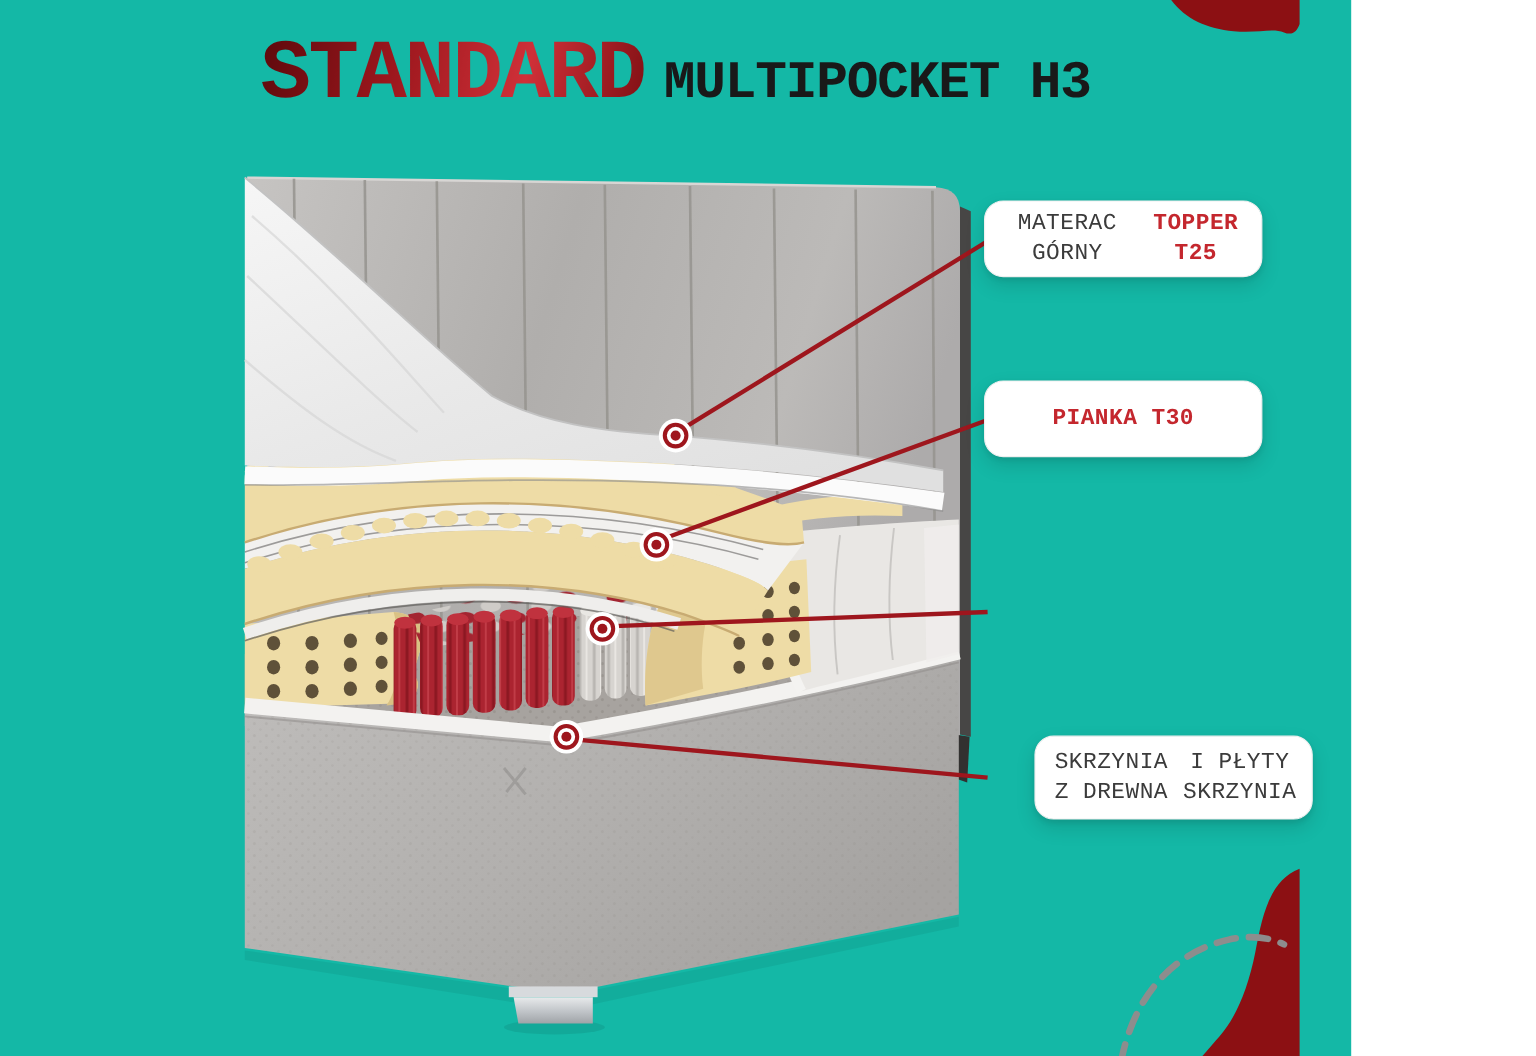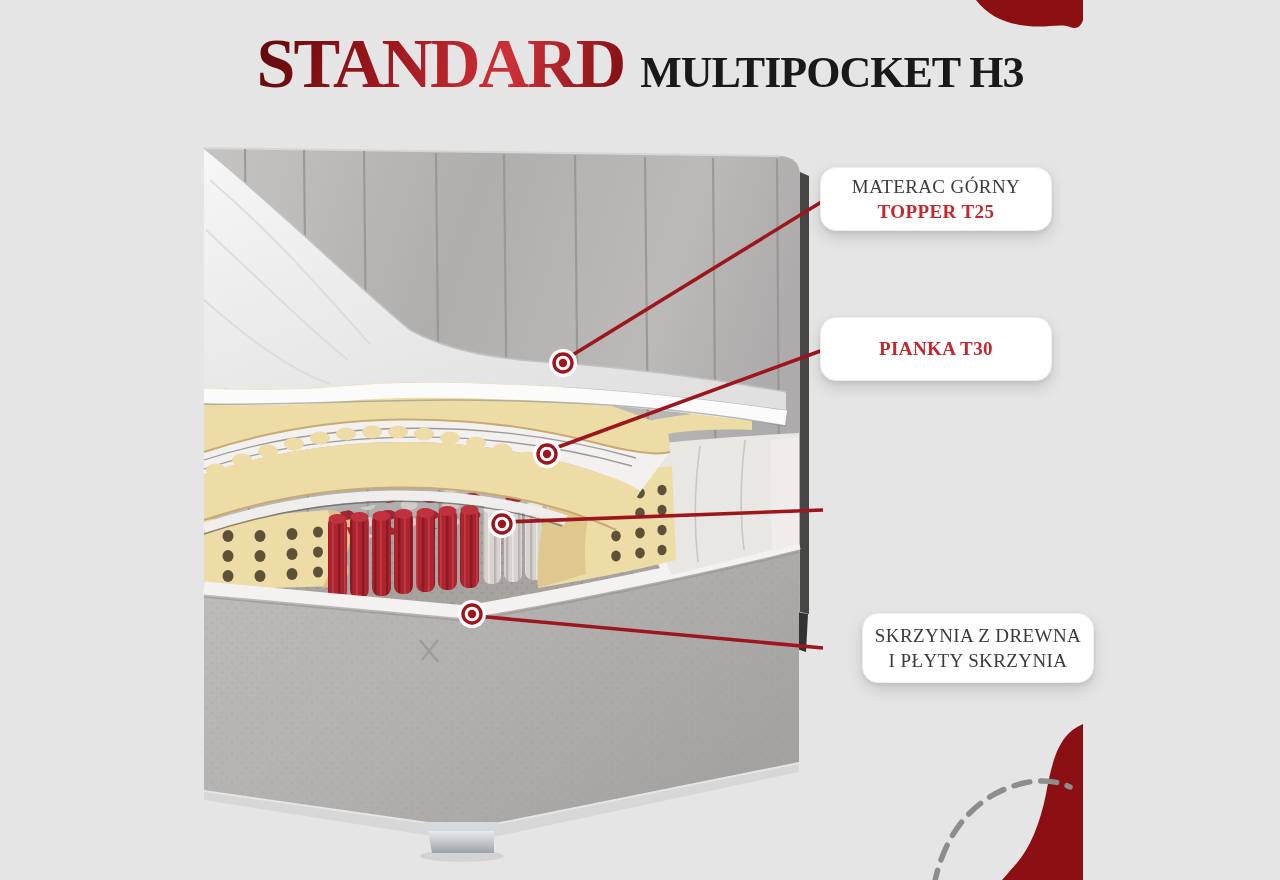--- a/index.html
+++ b/index.html
@@ -1,39 +1,39 @@
 <!DOCTYPE html>
 <html><head>
 <meta charset="utf-8">
 <style>
   html,body{margin:0;padding:0;background:#ffffff;}
   #canvas{
-    position:relative;width:1280px;height:880px;background:#e5e5e5;overflow:hidden;
-    font-family:Liberation Serif, serif;
+    position:relative;width:1126px;height:880px;background:#14b8a6;overflow:hidden;
+    font-family:Liberation Mono, monospace;
   }
   
   #title{
     position:absolute;left:0;right:0;top:24px;text-align:center;white-space:nowrap;
   }
   #title .brand{
     font-size:70px;font-weight:800;letter-spacing:-2px;
     background:linear-gradient(105deg,#5c090c 0%,#9c171d 35%,#cf3038 68%,#7e0f13 100%);
     -webkit-background-clip:text;background-clip:text;color:transparent;
   }
   #title .model{
     font-size:44px;font-weight:700;letter-spacing:-1px;color:#191919;margin-left:16px;
   }
   
   #art{position:absolute;left:0;top:0;width:1280px;height:880px;}
   
   .callout{
     position:absolute;width:232px;min-height:64px;background:#ffffff;
     border:1px solid #efefef;border-radius:16px;
     box-shadow:0 7px 16px rgba(0,0,0,.13), 0 2px 4px rgba(0,0,0,.07);
-    display:flex;flex-direction:column;align-items:center;justify-content:center;
+    display:flex;flex-direction:row;align-items:center;justify-content:center;
     padding:6px 8px;box-sizing:border-box;text-align:center;
     font-size:19px;line-height:1.32;color:#3b3b3b;letter-spacing:.4px;
   }
   .callout .accent{color:#c4272e;font-weight:700;}
 </style>
 </head>
 <body>
 
 <div id="canvas">
 

